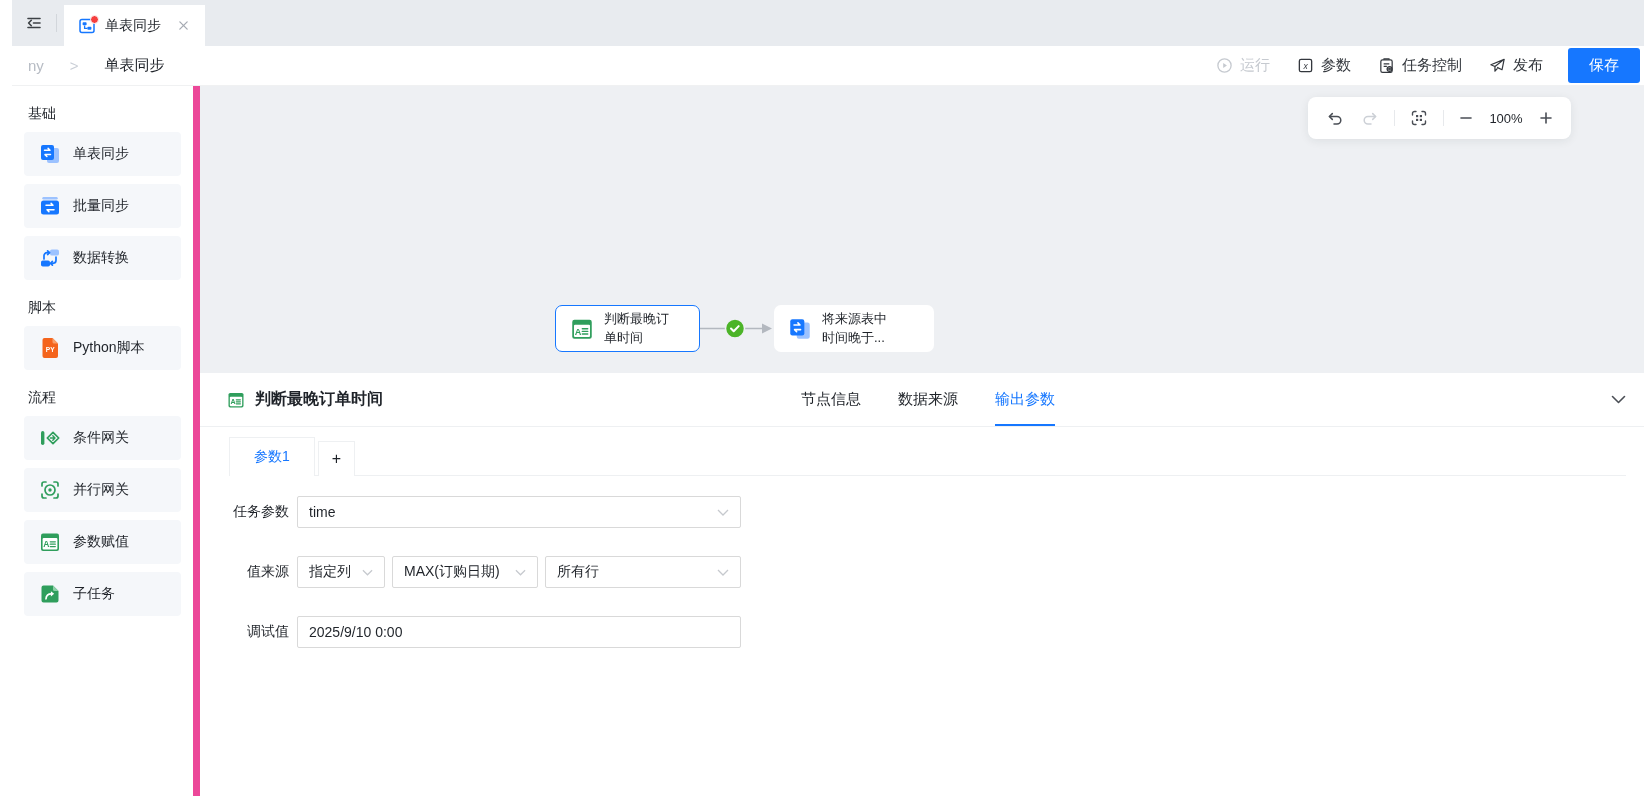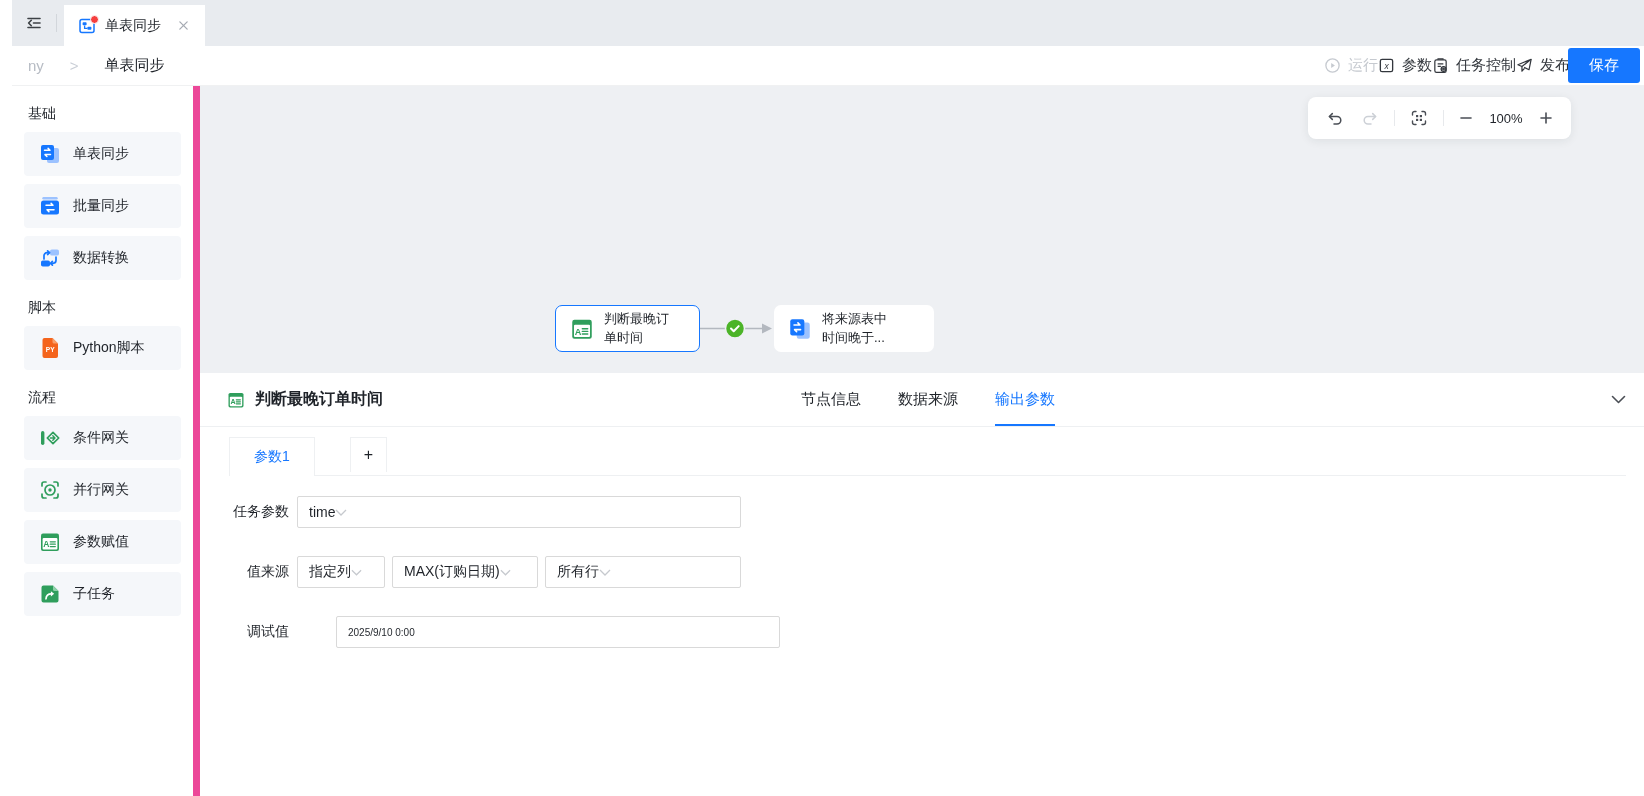--- a/index.html
+++ b/index.html
@@ -20,21 +20,21 @@
                     background:#f53f3f;border:1.5px solid #fff;}
   .file-tab .tlabel{font-size:14px;color:#1f2329;}
   .file-tab .close{margin-left:6px;padding:2px;cursor:pointer;}
 
   
   .topbar{height:39px;border-bottom:1px solid #f0f1f2;display:flex;align-items:center;padding:0 16px;}
   .crumbs{display:flex;align-items:center;gap:26px;font-size:15px;}
   .crumb-parent{color:#b7bcc4;cursor:pointer;}
   .crumb-sep{color:#c9ced6;}
   .crumb-current{color:#1f2329;}
-  .actions{margin-left:auto;display:flex;align-items:center;}
+  .actions{margin-left:auto;display:flex;align-items:center;gap:27px;}
   .action{display:flex;align-items:center;gap:7px;font-size:15px;color:#33373d;cursor:pointer;}
   .action.disabled{color:#c6cad0;cursor:default;}
   .save-btn{background:#1677ff;color:#fff;font-size:15px;padding:8px 21px;border-radius:3px;
             cursor:pointer;margin-left:-2px;}
 
   
   .body{display:flex;height:710px;}
   .sidebar{width:188px;min-width:188px;border-right:7px solid #ec4899;box-sizing:border-box;
            padding-top:8px;background:#fff;}
   .sec-label{padding:11px 16px 9px;font-size:14px;color:#1f2329;}
@@ -66,39 +66,39 @@
          border-bottom:1px solid #eef0f2;}
   .ptitle-group{display:flex;align-items:center;gap:9px;}
   .ptitle{font-size:16px;font-weight:bold;color:#1f2329;}
   .ptabs{position:absolute;left:50%;transform:translateX(-50%);display:flex;gap:37px;height:100%;}
   .ptab{display:flex;align-items:center;font-size:15px;color:#1f2329;cursor:pointer;position:relative;}
   .ptab.active{color:#1677ff;}
   .ptab.active::after{content:"";position:absolute;left:0;right:0;bottom:0;height:2px;background:#1677ff;}
   .pcollapse{margin-left:auto;cursor:pointer;padding:4px;}
 
   .pbody{padding:10px 30px 0 29px;overflow:hidden;}
-  .param-tabs{display:flex;align-items:flex-start;border-bottom:1px solid #eef0f2;gap:32px;}
+  .param-tabs{display:flex;align-items:flex-end;border-bottom:1px solid #eef0f2;}
   .card-tab{position:relative;z-index:1;background:#fff;border:1px solid #eef0f2;border-bottom:none;
             margin-bottom:-1px;margin-right:3px;padding:10px 24px;font-size:14px;cursor:pointer;}
   .card-tab.active{color:#1677ff;}
   .card-tab.addtab{padding:10px 13px;color:#1f2329;font-size:16px;line-height:14px;}
 
   .form{margin-top:20px;}
   .frow{display:flex;align-items:center;margin-bottom:28px;}
   .flabel{min-width:60px;text-align:right;margin-right:8px;font-size:14px;color:#1f2329;}
   .sel{height:32px;box-sizing:border-box;border:1px solid #d9d9d9;border-radius:2px;background:#fff;
-       display:flex;align-items:center;padding:0 11px;cursor:pointer;}
+       display:flex;align-items:center;justify-content:space-between;padding:0 11px;cursor:pointer;}
   .sel .selval{font-size:14px;color:#1f2329;white-space:nowrap;overflow:hidden;}
   .w-lg{width:444px;}
   .w-a{width:88px;margin-right:7px;}
   .w-b{width:146px;margin-right:7px;}
   .w-c{width:196px;}
   .txt-input{height:32px;box-sizing:border-box;border:1px solid #d9d9d9;border-radius:2px;
-             padding:0 11px;font-size:10px;color:#1f2329;width:444px;outline:none;
-             font-family:"Liberation Sans","DejaVu Sans",sans-serif;margin-left:39px;}
+             padding:0 11px;font-size:14px;color:#1f2329;width:444px;outline:none;
+             font-family:"Liberation Sans","DejaVu Sans",sans-serif;}
 </style>
 </head>
 <body>
 
 <div class="app">
 
   <div class="tabstrip">
     <div class="collapse-btn">
       <svg width="18" height="18" viewBox="0 0 18 18" fill="none" stroke="#3c4045" stroke-width="1.6" stroke-linecap="round" stroke-linejoin="round">
         <path d="M3 4.5h12"></path>

